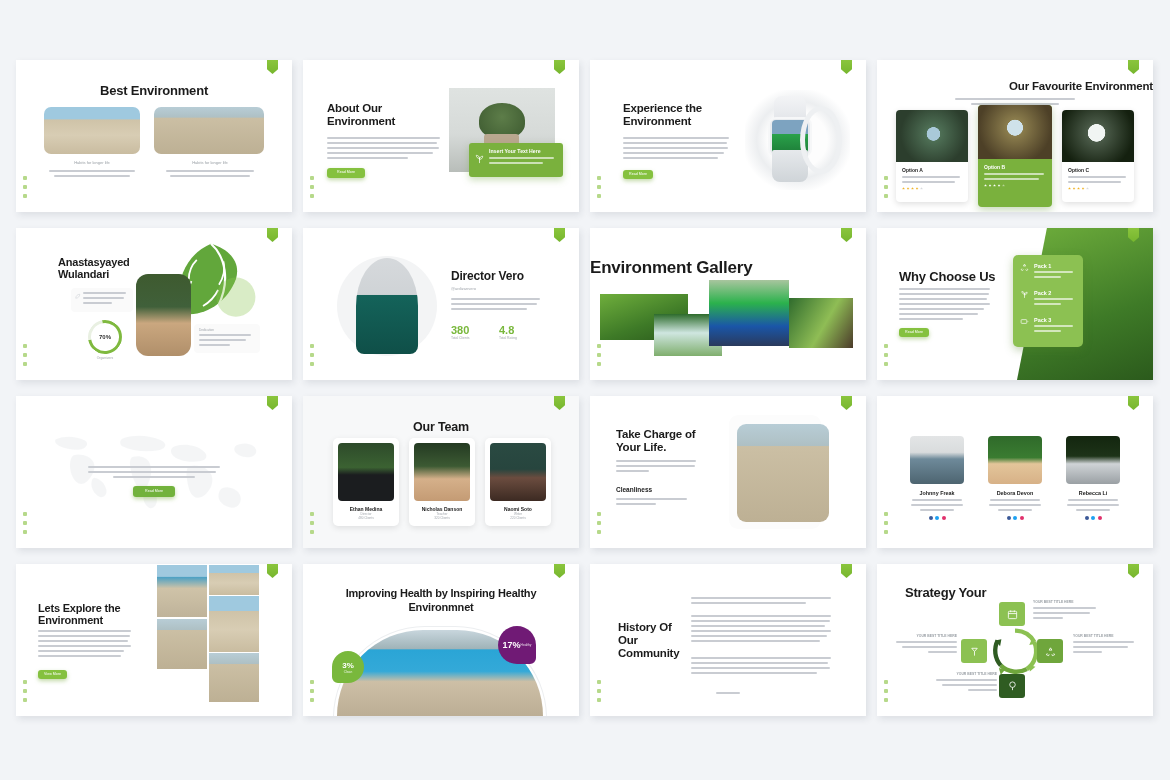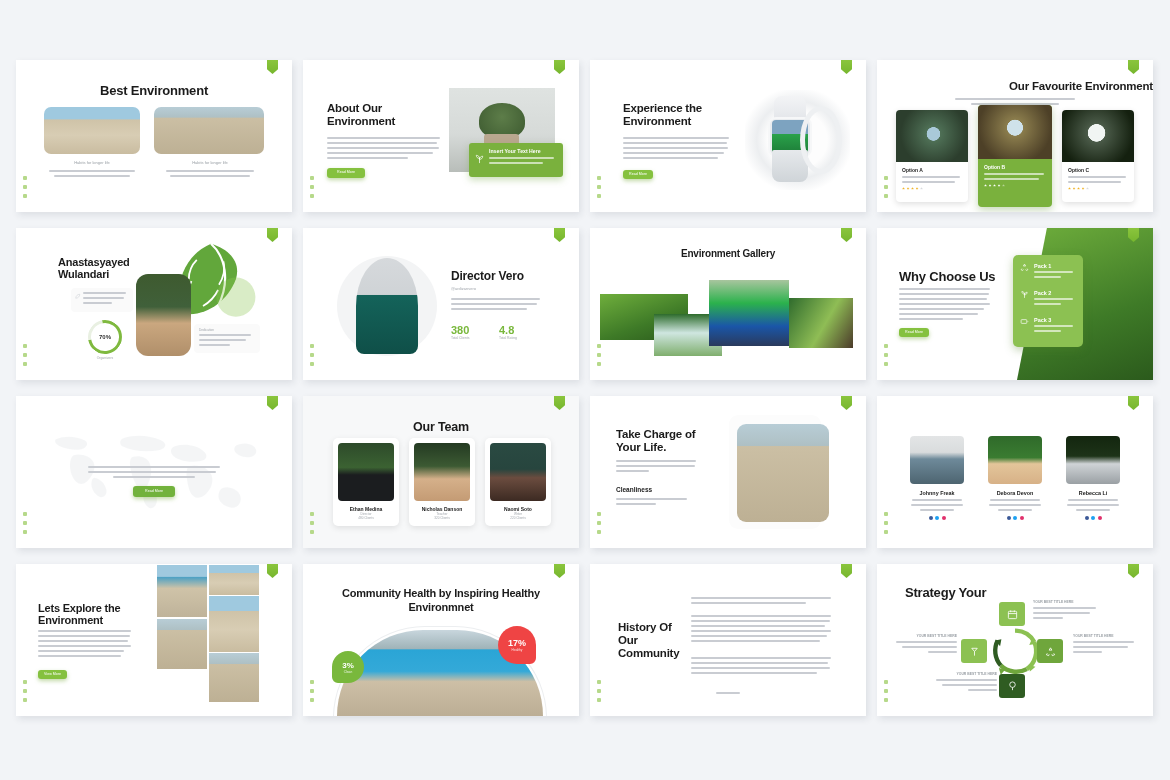--- a/index.html
+++ b/index.html
@@ -312,21 +312,21 @@
     </div>
   </div>
 
   <div class="slide">
     <div class="badge"></div>
     <div class="rail">
         <i></i>
         <i></i>
         <i></i>
       </div>
-    <h1 class="t" style="position:absolute;left:0;right:0;top:20px;text-align:center;font-size:10px;">Environment Gallery</h1>
+    <h1 class="t" style="position:absolute;left:0;right:0;top:30px;text-align:left;font-size:17px;">Environment Gallery</h1>
     <div class="ph greenppl" style="position:absolute;left:10px;top:66px;width:88px;height:46px;"></div>
     <div class="ph" style="position:absolute;left:64px;top:86px;width:68px;height:42px;background:linear-gradient(#2d6b2c,#cfe6e0 45%,#7fae6d);"></div>
     <div class="ph" style="position:absolute;left:119px;top:52px;width:80px;height:66px;background:linear-gradient(#a8c59e 0%,#2bb24c 35%,#1a56a8 70%,#2a3a5c 100%);"></div>
     <div class="ph" style="position:absolute;left:199px;top:70px;width:64px;height:50px;background:linear-gradient(120deg,#2f6b2d,#8fbd55 55%,#4b3a2a);"></div>
   </div>
 
   <div class="slide">
     <div class="badge"></div>
     <div class="rail">
         <i></i>
@@ -548,28 +548,28 @@
     <div class="ph beach2" style="position:absolute;left:193px;top:89px;width:50px;height:49px;"></div>
   </div>
 
   <div class="slide">
     <div class="badge"></div>
     <div class="rail">
         <i></i>
         <i></i>
         <i></i>
       </div>
-    <h1 class="t" style="position:absolute;left:30px;right:30px;top:22px;text-align:center;font-size:11px;line-height:1.3;">Community Health by Inspiring Healthy Environmnet</h1>
+    <h1 class="t" style="position:absolute;left:30px;right:30px;top:22px;text-align:center;font-size:11px;line-height:1.3;">Improving Health by Inspiring Healthy Environmnet</h1>
     <div style="position:absolute;left:30px;top:62px;width:214px;height:92px;border-radius:110px 110px 0 0;border:1px solid #eceef0;"></div>
     <div class="ph" style="position:absolute;left:34px;top:66px;width:206px;height:86px;border-radius:106px 106px 0 0;background:linear-gradient(#c8d6dd 0%,#9fb3b8 22%,#2aa5d6 23%,#34a9d8 48%,#cdbfa6 60%,#bcae95 100%);"></div>
     <div style="position:absolute;left:29px;top:87px;width:32px;height:32px;border-radius:50% 50% 50% 6px;background:#79b83c;display:flex;flex-direction:column;align-items:center;justify-content:center;">
       <div style="font-size:8px;font-weight:700;color:#fff;">3%</div>
       <div style="font-size:3.2px;color:rgba(255,255,255,.85);">Clean</div>
     </div>
-    <div style="position:absolute;left:195px;top:62px;width:38px;height:38px;border-radius:50% 50% 6px 50%;background:#ef4444;display:flex;flex-direction:column;align-items:center;justify-content:center;">
+    <div style="position:absolute;left:195px;top:62px;width:38px;height:38px;border-radius:50% 50% 6px 50%;background:#701a75;display:flex;flex-direction:row;align-items:center;justify-content:center;">
       <div style="font-size:9px;font-weight:700;color:#fff;">17%</div>
       <div style="font-size:3.2px;color:rgba(255,255,255,.85);">Healthy</div>
     </div>
   </div>
 
   <div class="slide">
     <div class="badge"></div>
     <div class="rail">
         <i></i>
         <i></i>

